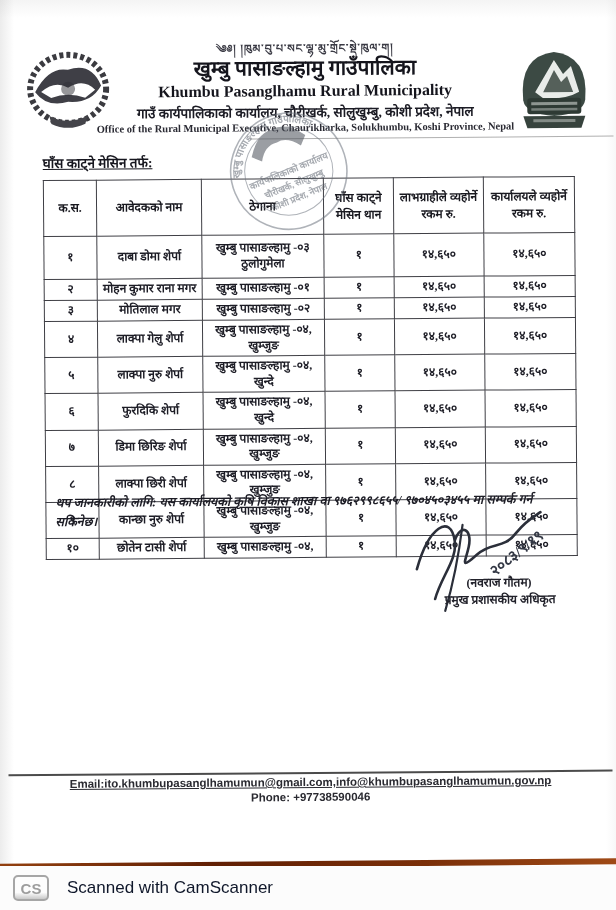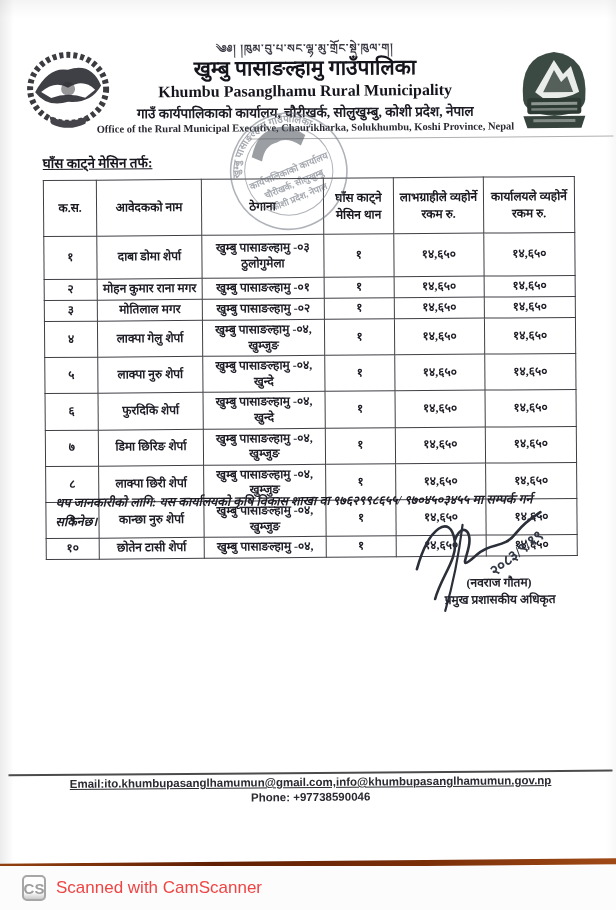--- a/index.html
+++ b/index.html
@@ -59,24 +59,24 @@
     font-weight:700; text-decoration:underline; color:#2a2a31; font-family:"Liberation Sans",sans-serif; }
   .phone-line { position:absolute; top:791px; left:0; right:0; text-align:center; font-size:11.5px;
     font-weight:700; color:#2a2a31; font-family:"Liberation Sans",sans-serif; }
 
   
   .page-edge { position:absolute; left:-4px; top:861px; width:624px; height:6px;
     background:linear-gradient(90deg,#93400f,#601f04 35%,#7c3009 70%,#a04a16);
     transform:rotate(-0.5deg); border-radius:2px; z-index:6; }
   .cam-bar { position:absolute; left:0; top:866px; width:616px; height:44px; background:#fcfcfc; z-index:7;
     display:flex; align-items:center; font-family:"Liberation Sans",sans-serif; }
-  .cs-badge { margin-left:22px; width:24px; height:26px; border:2.5px solid #a6a6a6; border-radius:5px;
+  .cs-badge { margin-left:13px; width:36px; height:26px; border:2.5px solid #a6a6a6; border-radius:5px;
     color:#9d9d9d; font-weight:700; font-size:15px; display:flex; align-items:center; justify-content:center;
     background:linear-gradient(180deg,#fdfdfd 70%,#c9c9c9); }
-  .cam-label { margin-left:10px; font-size:17px; color:#ef4444; }
+  .cam-label { margin-left:18px; font-size:17px; color:#0f172a; }
 </style>
 </head>
 <body>
 
 <div class="screen">
   <div class="doc">
 
     <svg class="logo logo-left" width="94" height="94" viewBox="0 0 94 94">
       <ellipse cx="47" cy="45" rx="38" ry="34" fill="none" stroke="#3b3b40" stroke-width="6" stroke-dasharray="4 3"></ellipse>
       <path d="M14 48 Q28 22 47 26 Q70 18 80 42 Q70 60 47 58 Q26 64 14 48 Z" fill="#3f3f46"></path>

